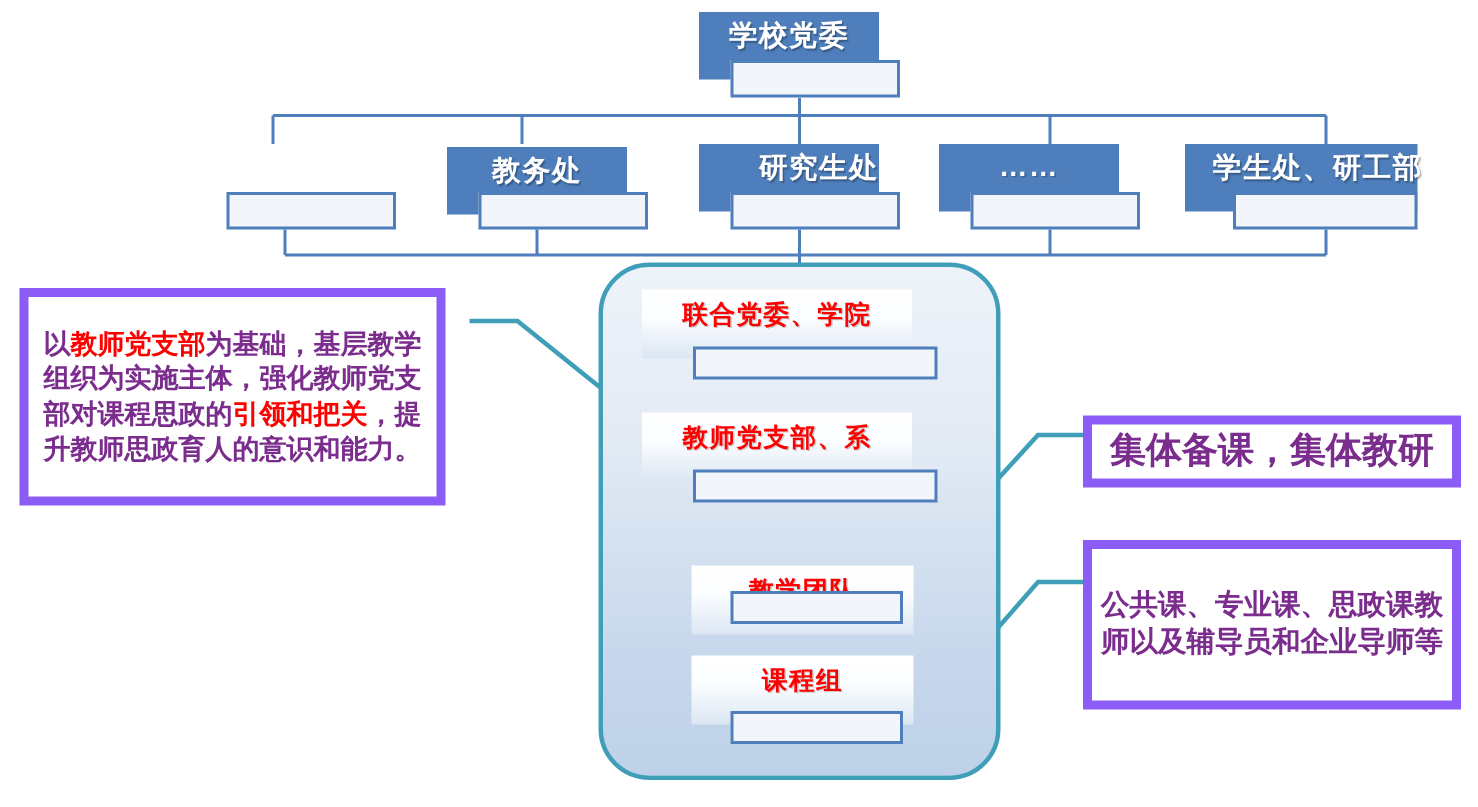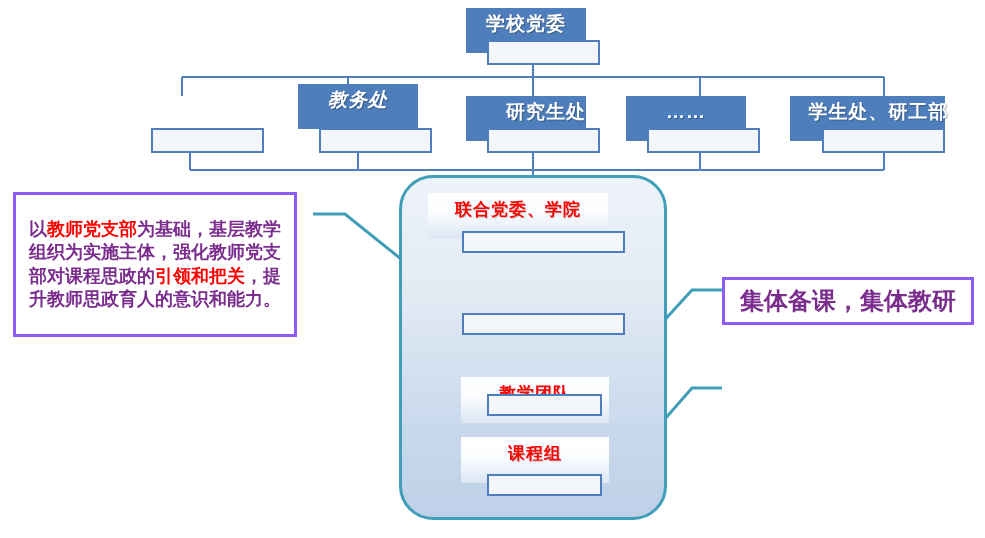--- a/index.html
+++ b/index.html
@@ -76,21 +76,21 @@
   }
   .innerbox .caplabel {
     padding-bottom: 14px;
     white-space: nowrap;
   }
 
   
   .callout {
     position: absolute;
     box-sizing: border-box;
-    border: 3px solid #8b5cf6;
+    border: 6px solid #8b5cf6;
     background: #ffffff;
     color: #7b2d8e;
     font-weight: bold;
     display: flex;
     align-items: center;
     justify-content: center;
     text-align: center;
     line-height: 1.30;
   }
   .callout .txt { padding: 2px 6px; }
@@ -134,21 +134,21 @@
     <polyline points="608,484 692,388 722,388" fill="none" stroke="#3f9fb8" stroke-width="3"></polyline>
   </svg>
 
   <div class="orgbox" style="left:466px; top:8px; width:120px; height:45px; font-size:19px;">
     <span class="caplabel">学校党委</span>
   </div>
   <div class="capbar" style="left:487px; top:40px; width:113px; height:25px;"></div>
 
   <div class="capbar" style="left:151px; top:128px; width:113px; height:25px;"></div>
 
-  <div class="orgbox" style="left:298px; top:84px; width:120px; height:45px; font-size:19px;font-style:italic;">
+  <div class="orgbox" style="left:298px; top:98px; width:120px; height:45px; font-size:19px;">
     <span class="caplabel">教务处</span>
   </div>
   <div class="capbar" style="left:319px; top:128px; width:113px; height:25px;"></div>
 
   <div class="orgbox" style="left:466px; top:96px; width:120px; height:45px; font-size:19px;padding-left:40px;">
     <span class="caplabel">研究生处</span>
   </div>
   <div class="capbar" style="left:487px; top:128px; width:113px; height:25px;"></div>
 
   <div class="orgbox" style="left:626px; top:96px; width:120px; height:45px; font-size:19px;">
@@ -161,20 +161,23 @@
   </div>
   <div class="capbar" style="left:822px; top:128px; width:123px; height:25px;"></div>
 
   <div id="pool" style="left:399px; top:175px; width:268px; height:345px;"></div>
 
   <div class="innerbox" style="left:428px; top:193px; width:180px; height:46px; font-size:17px;">
     <span class="caplabel">联合党委、学院</span>
   </div>
   <div class="capbar" style="left:462px; top:231px; width:163px; height:22px;"></div>
 
+  <div class="innerbox" style="left:428px; top:275px; width:180px; height:46px; font-size:17px;">
+    <span class="caplabel">教师党支部、系</span>
+  </div>
   <div class="capbar" style="left:462px; top:313px; width:163px; height:22px;"></div>
 
   <div class="innerbox" style="left:461px; top:357px; width:148px; height:46px; font-size:17px;margin-top:20px;">
     <span class="caplabel">教学团队</span>
   </div>
   <div class="capbar" style="left:487px; top:394px; width:115px; height:22px;"></div>
 
   <div class="innerbox" style="left:461px; top:437px; width:148px; height:46px; font-size:17px;">
     <span class="caplabel">课程组</span>
   </div>
@@ -183,14 +186,17 @@
   <div class="callout" style="left:13px; top:192px; width:284px; height:145px; font-size:18px;">
     <span class="txt">
       <span>以</span><span class="hl">教师党支部</span><span>为基础，基层教学组织为实施主体，强化教师党支部对课程思政的</span><span class="hl">引领和把关</span><span>，提升教师思政育人的意识和能力。</span>
     </span>
   </div>
 
   <div class="callout" style="left:722px; top:277px; width:252px; height:48px; font-size:24px;">
     <span class="txt">集体备课，集体教研</span>
   </div>
 
+  <div class="callout" style="left:722px; top:360px; width:252px; height:113px; font-size:19px;">
+    <span class="txt">公共课、专业课、思政课教师以及辅导员和企业导师等</span>
+  </div>
 
 </div>
 
 </body></html>

